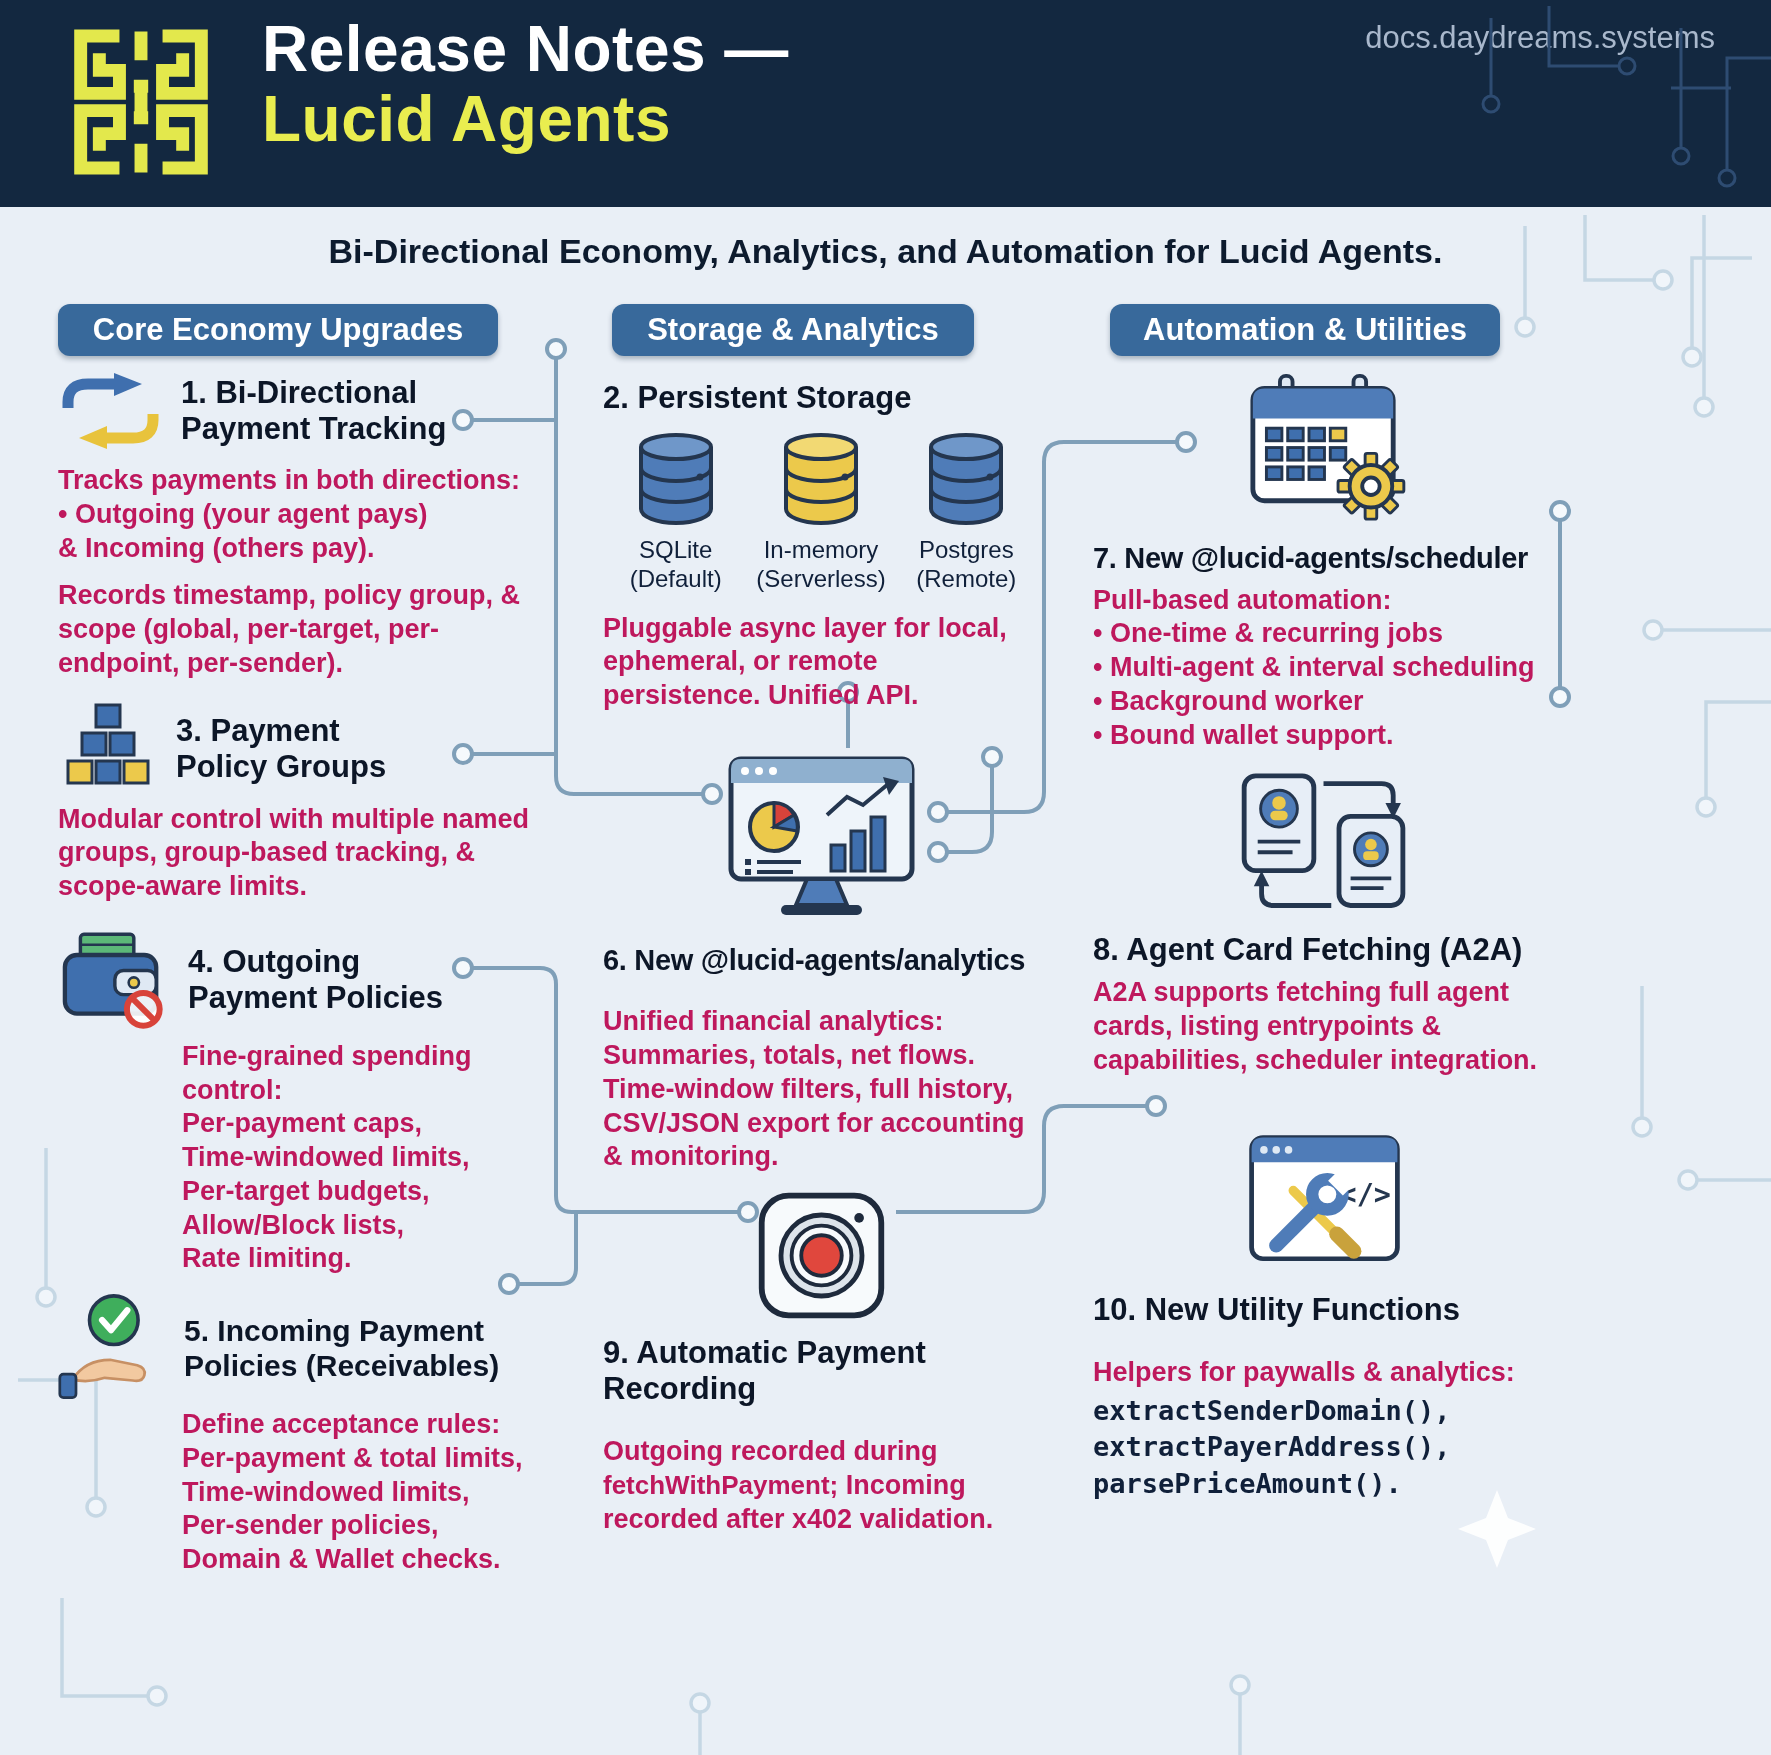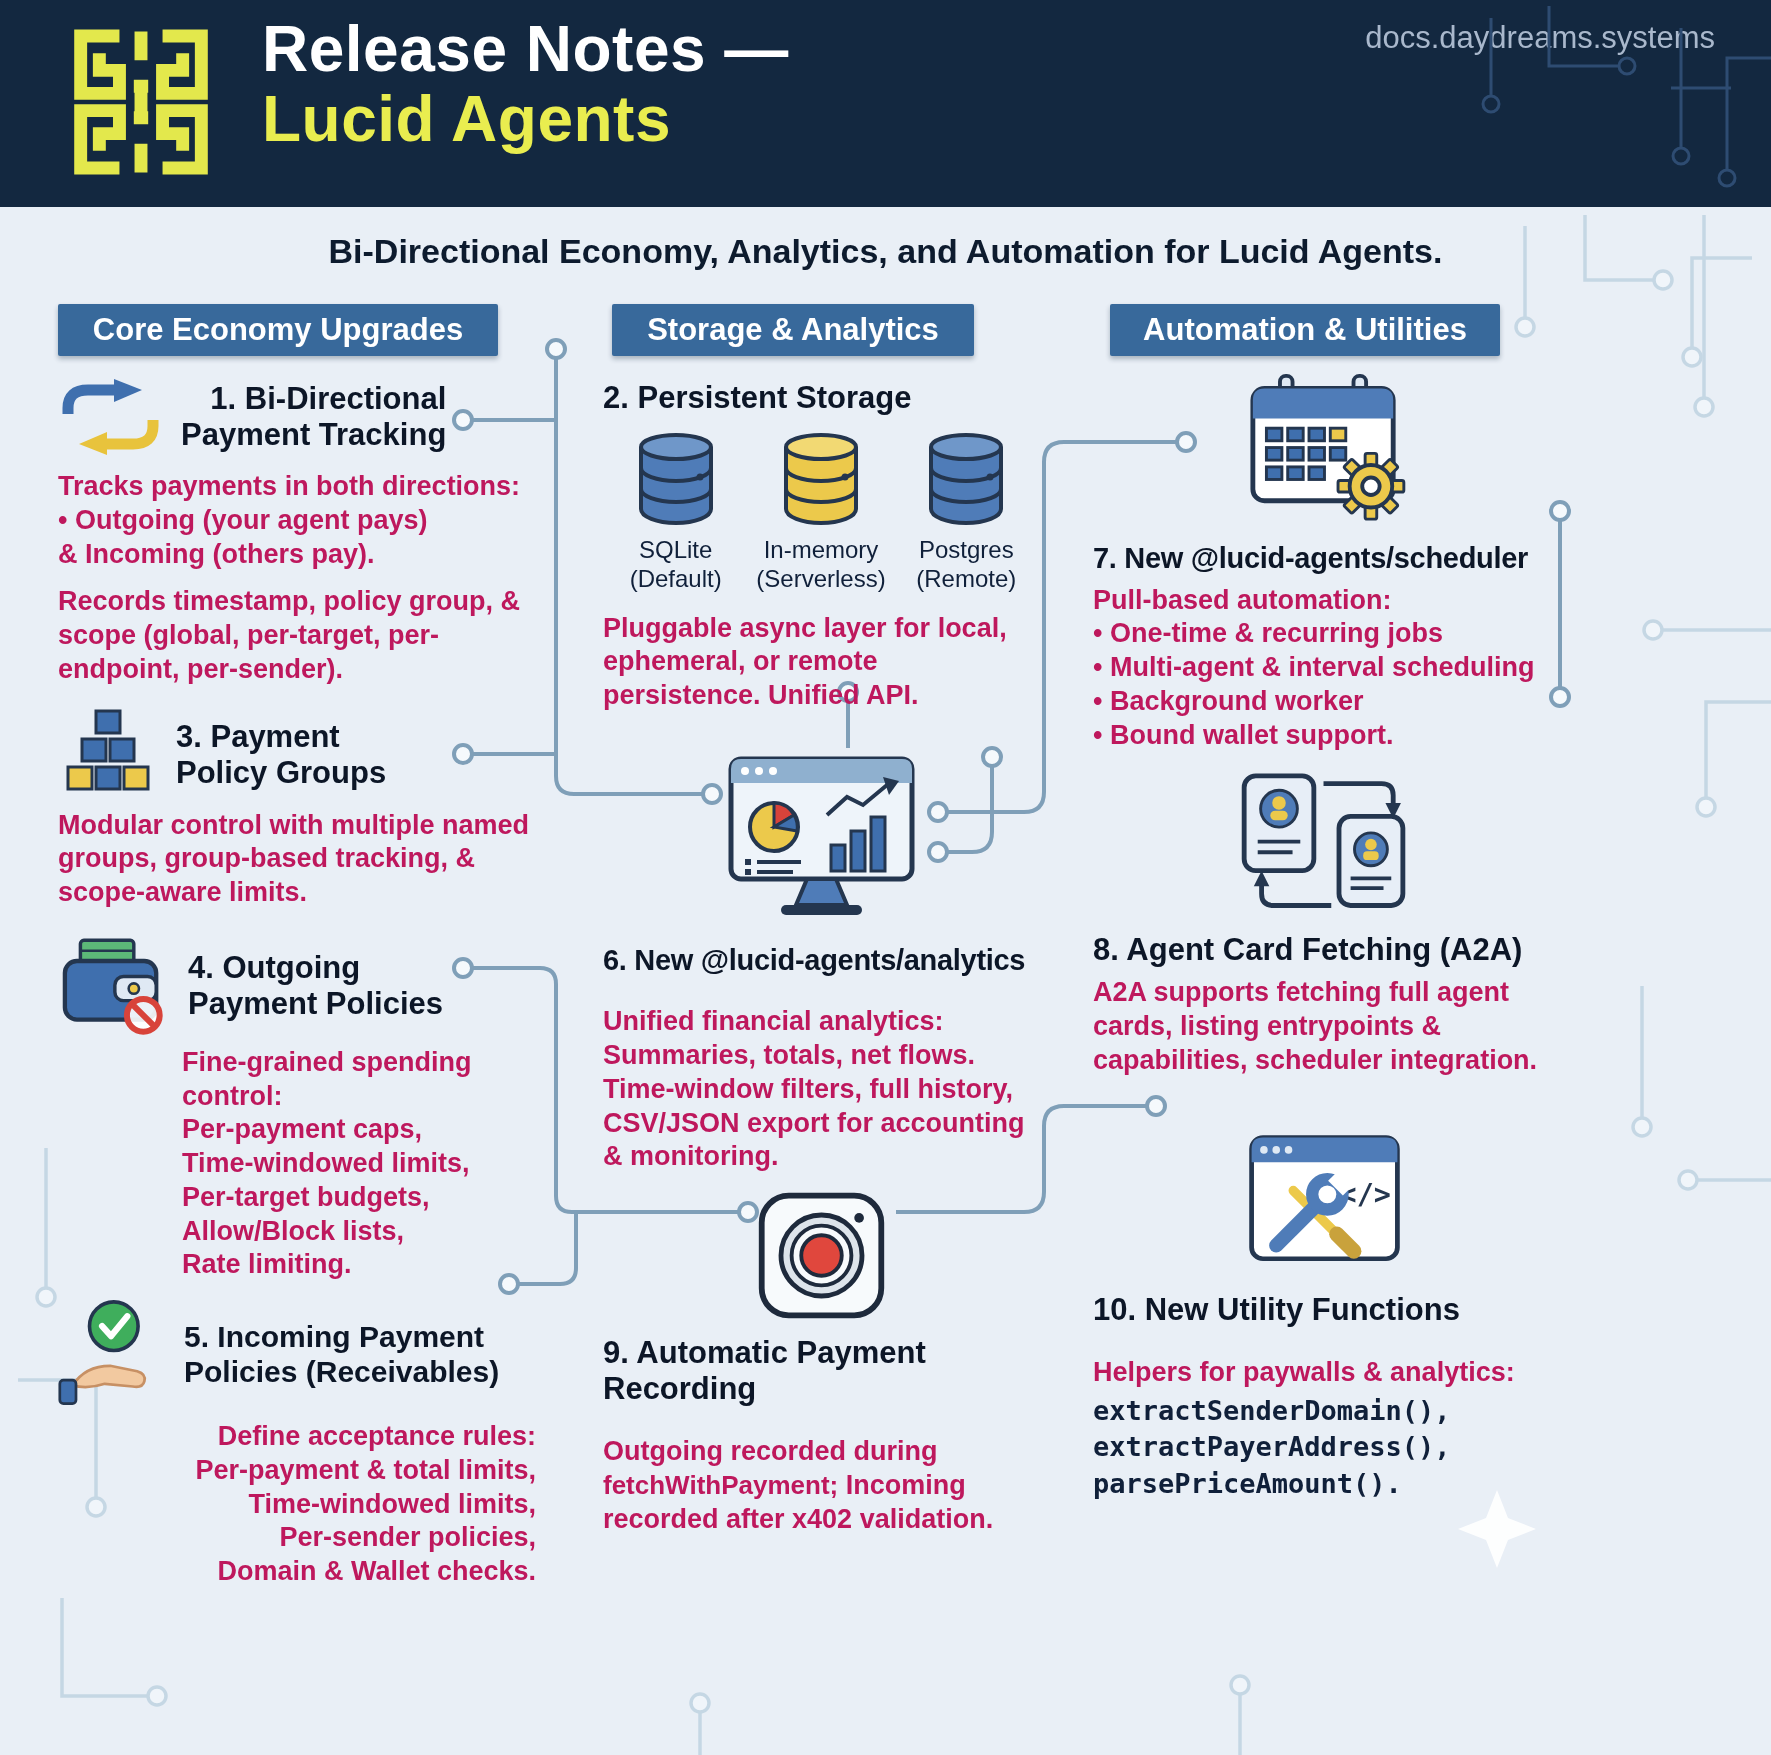--- a/index.html
+++ b/index.html
@@ -17,42 +17,42 @@
   .logo { position:absolute; left:62px; top:14px; width:158px; height:176px; }
   .titles { position:absolute; left:262px; top:14px; line-height:1.1; }
   .t1 { font-size:64px; font-weight:700; color:#ffffff; letter-spacing:0.5px; }
   .t2 { font-size:64px; font-weight:700; color:#e9ed4f; letter-spacing:0.5px; }
   .site { position:absolute; right:56px; top:20px; font-size:31px; color:#a9b8cc; }
   .hdr-circuit { position:absolute; right:0; top:0; width:340px; height:207px; }
 
   
   .subtitle { position:absolute; top:232px; left:0; width:100%; text-align:center;
     font-size:34px; font-weight:700; color:#0d1b2e; z-index:2; }
-  .pill { position:absolute; top:304px; height:52px; border-radius:2px; background:#38699b;
+  .pill { position:absolute; top:304px; height:52px; border-radius:12px; background:#38699b;
     color:#fff; display:flex; align-items:center; justify-content:center;
     font-size:31px; font-weight:700; z-index:2; box-shadow:0 3px 5px rgba(18,40,64,.3); }
   .pill1 { left:58px;  width:440px; }
   .pill2 { left:612px; width:362px; }
   .pill3 { left:1102px; width:390px;margin-left:8px; }
 
   
   .col { position:absolute; top:372px; z-index:2; }
   .col1 { left:58px;  width:478px; }
   .col2 { left:603px; width:436px; }
   .col3 { left:1093px; width:462px; }
 
   .item-head { display:flex; align-items:center; gap:18px; }
   .item-title { font-size:31px; font-weight:700; line-height:1.16; color:#0c1627; }
   .item-title.tight { font-size:30px; }
   .item-title.slim  { font-size:29px; letter-spacing:-0.3px; }
   .body { font-size:27px; font-weight:700; line-height:1.25; color:#be185d; }
   .indent { margin-left:124px; }
   .center { display:block; margin-left:auto; margin-right:auto; }
 
-  .mt4{margin-top:4px;} .mt6{margin-top:6px;text-align:right;} .mt8{margin-top:8px;} .mt10{margin-top:28px;}
+  .mt4{margin-top:4px;} .mt6{} .mt8{margin-top:8px;} .mt10{margin-top:28px;}
   .mt12{margin-top:12px;} .mt14{margin-top:14px;} .mt16{margin-top:16px;} .mt18{margin-top:18px;}
   .mt20{margin-top:20px;} .mt22{margin-top:22px;} .mt24{margin-top:24px;}
 
   
   .db-row { display:flex; margin-top:14px; }
   .db { flex:1; display:flex; flex-direction:column; align-items:center; }
   .db-label { font-size:24px; font-weight:400; text-align:center; line-height:1.2; margin-top:6px; color:#10203a; }
 
   .code { font-family:Liberation Sans, sans-serif; font-weight:700; font-size:26px; }
   .code-line { font-family:"DejaVu Sans Mono","Liberation Mono",monospace; font-weight:700;

